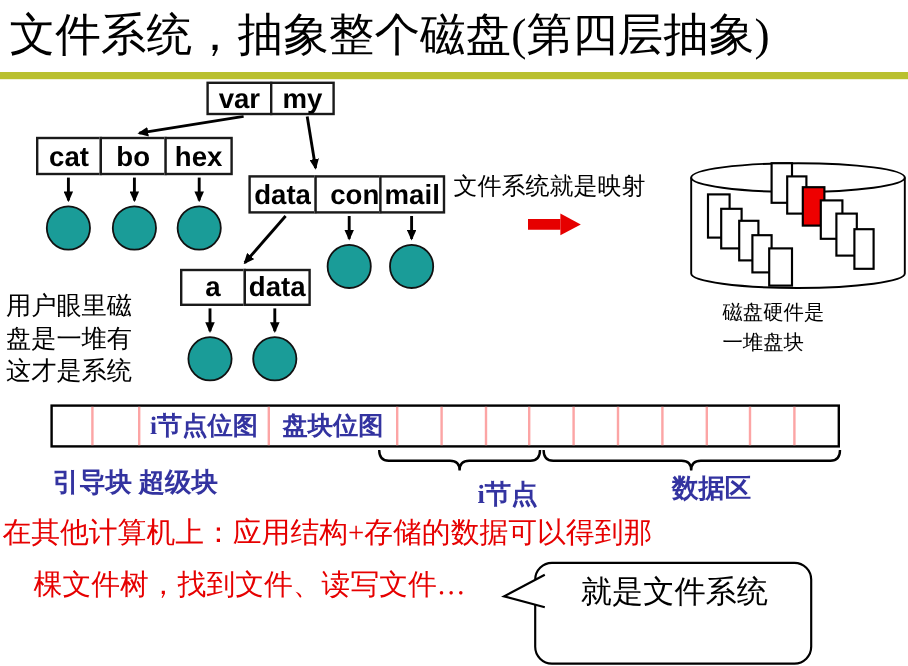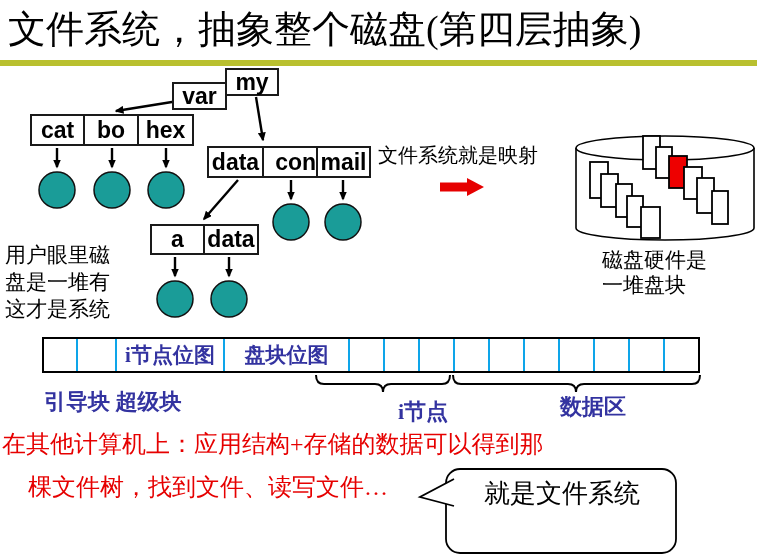--- a/index.html
+++ b/index.html
@@ -11,28 +11,28 @@
   .underline{left:0;top:60px;width:757px;height:6px;background:#b9c02f;}
   svg.gfx{position:absolute;left:0;top:0;z-index:1;}
   svg.callout-gfx{position:absolute;left:0;top:0;z-index:3;}
   .node{position:absolute;z-index:2;background:#fff;border:2px solid #1a1a1a;
         display:flex;align-items:center;justify-content:center;
         font-family:"Liberation Sans","DejaVu Sans",sans-serif;font-weight:bold;
         font-size:23px;color:#000;box-sizing:border-box;}
   .cjk{position:absolute;z-index:2;color:#000;}
   .mapping{left:378px;top:142px;font-size:20px;white-space:nowrap;}
   .userview{left:5px;top:242px;font-size:21px;line-height:27px;}
-  .diskcap{left:602px;top:248px;font-size:21px;line-height:25px;}
+  .diskcap{left:602px;top:248px;font-size:17px;line-height:25px;}
   .cellrow{position:absolute;z-index:2;left:42px;top:337px;width:658px;height:36px;
            display:flex;border:2px solid #000;box-sizing:border-box;background:#fff;}
-  .cell{border-right:2px solid #0ea5e9;box-sizing:border-box;height:100%;
+  .cell{border-right:2px solid #fca5a5;box-sizing:border-box;height:100%;
         display:flex;align-items:center;justify-content:center;
         font-size:21px;font-weight:bold;color:#3333a0;white-space:nowrap;}
   .cell:last-child{border-right:none;}
-  .c-boot{width:34px;} .c-super{width:39px;} .c-ibm{width:108px;} .c-bbm{width:125px;}
+  .c-boot{width:34px;} .c-super{width:39px;} .c-ibm{width:108px;} .c-bbm{width:107px;}
   .c-e{flex:1;}
   .bluelabel{position:absolute;z-index:2;color:#3333a0;font-weight:bold;font-size:22px;white-space:nowrap;margin-left:36px;}
   .lbl-bootsuper{left:8px;top:387px;}
   .lbl-inode{left:352px;top:397px;width:70px;text-align:center;}
   .lbl-data{left:512px;top:392px;width:90px;text-align:center;}
   .redtext{position:absolute;z-index:2;color:#e60000;font-weight:normal;font-size:24px;white-space:nowrap;}
   .red1{left:2px;top:428px;}
   .red2{left:28px;top:471px;}
   .callout-text{position:absolute;z-index:4;left:452px;top:477px;width:220px;height:70px;
                 text-align:center;font-size:26px;line-height:34px;color:#000;}
@@ -97,21 +97,21 @@
         <rect x="712" y="191" width="16" height="33"></rect>
       </g>
     </g>
 
     <g fill="none" stroke="#000" stroke-width="2">
       <path d="M316,375 Q316,384 324,384 L375,384 Q383,384 383,392 Q383,384 391,384 L442,384 Q450,384 450,375"></path>
       <path d="M453,375 Q453,384 461,384 L568,384 Q576,384 576,392 Q576,384 584,384 L692,384 Q700,384 700,375"></path>
     </g>
   </svg>
 
-  <div class="node" style="left:172px;top:68px;width:55px;height:28px;margin-top:14px;">
+  <div class="node" style="left:172px;top:68px;width:55px;height:28px;">
       <span>var</span>
     </div>
   <div class="node" style="left:225px;top:68px;width:54px;height:28px;">
       <span>my</span>
     </div>
 
   <div class="node" style="left:30px;top:114px;width:55px;height:32px;">
       <span>cat</span>
     </div>
   <div class="node" style="left:83px;top:114px;width:56px;height:32px;">

